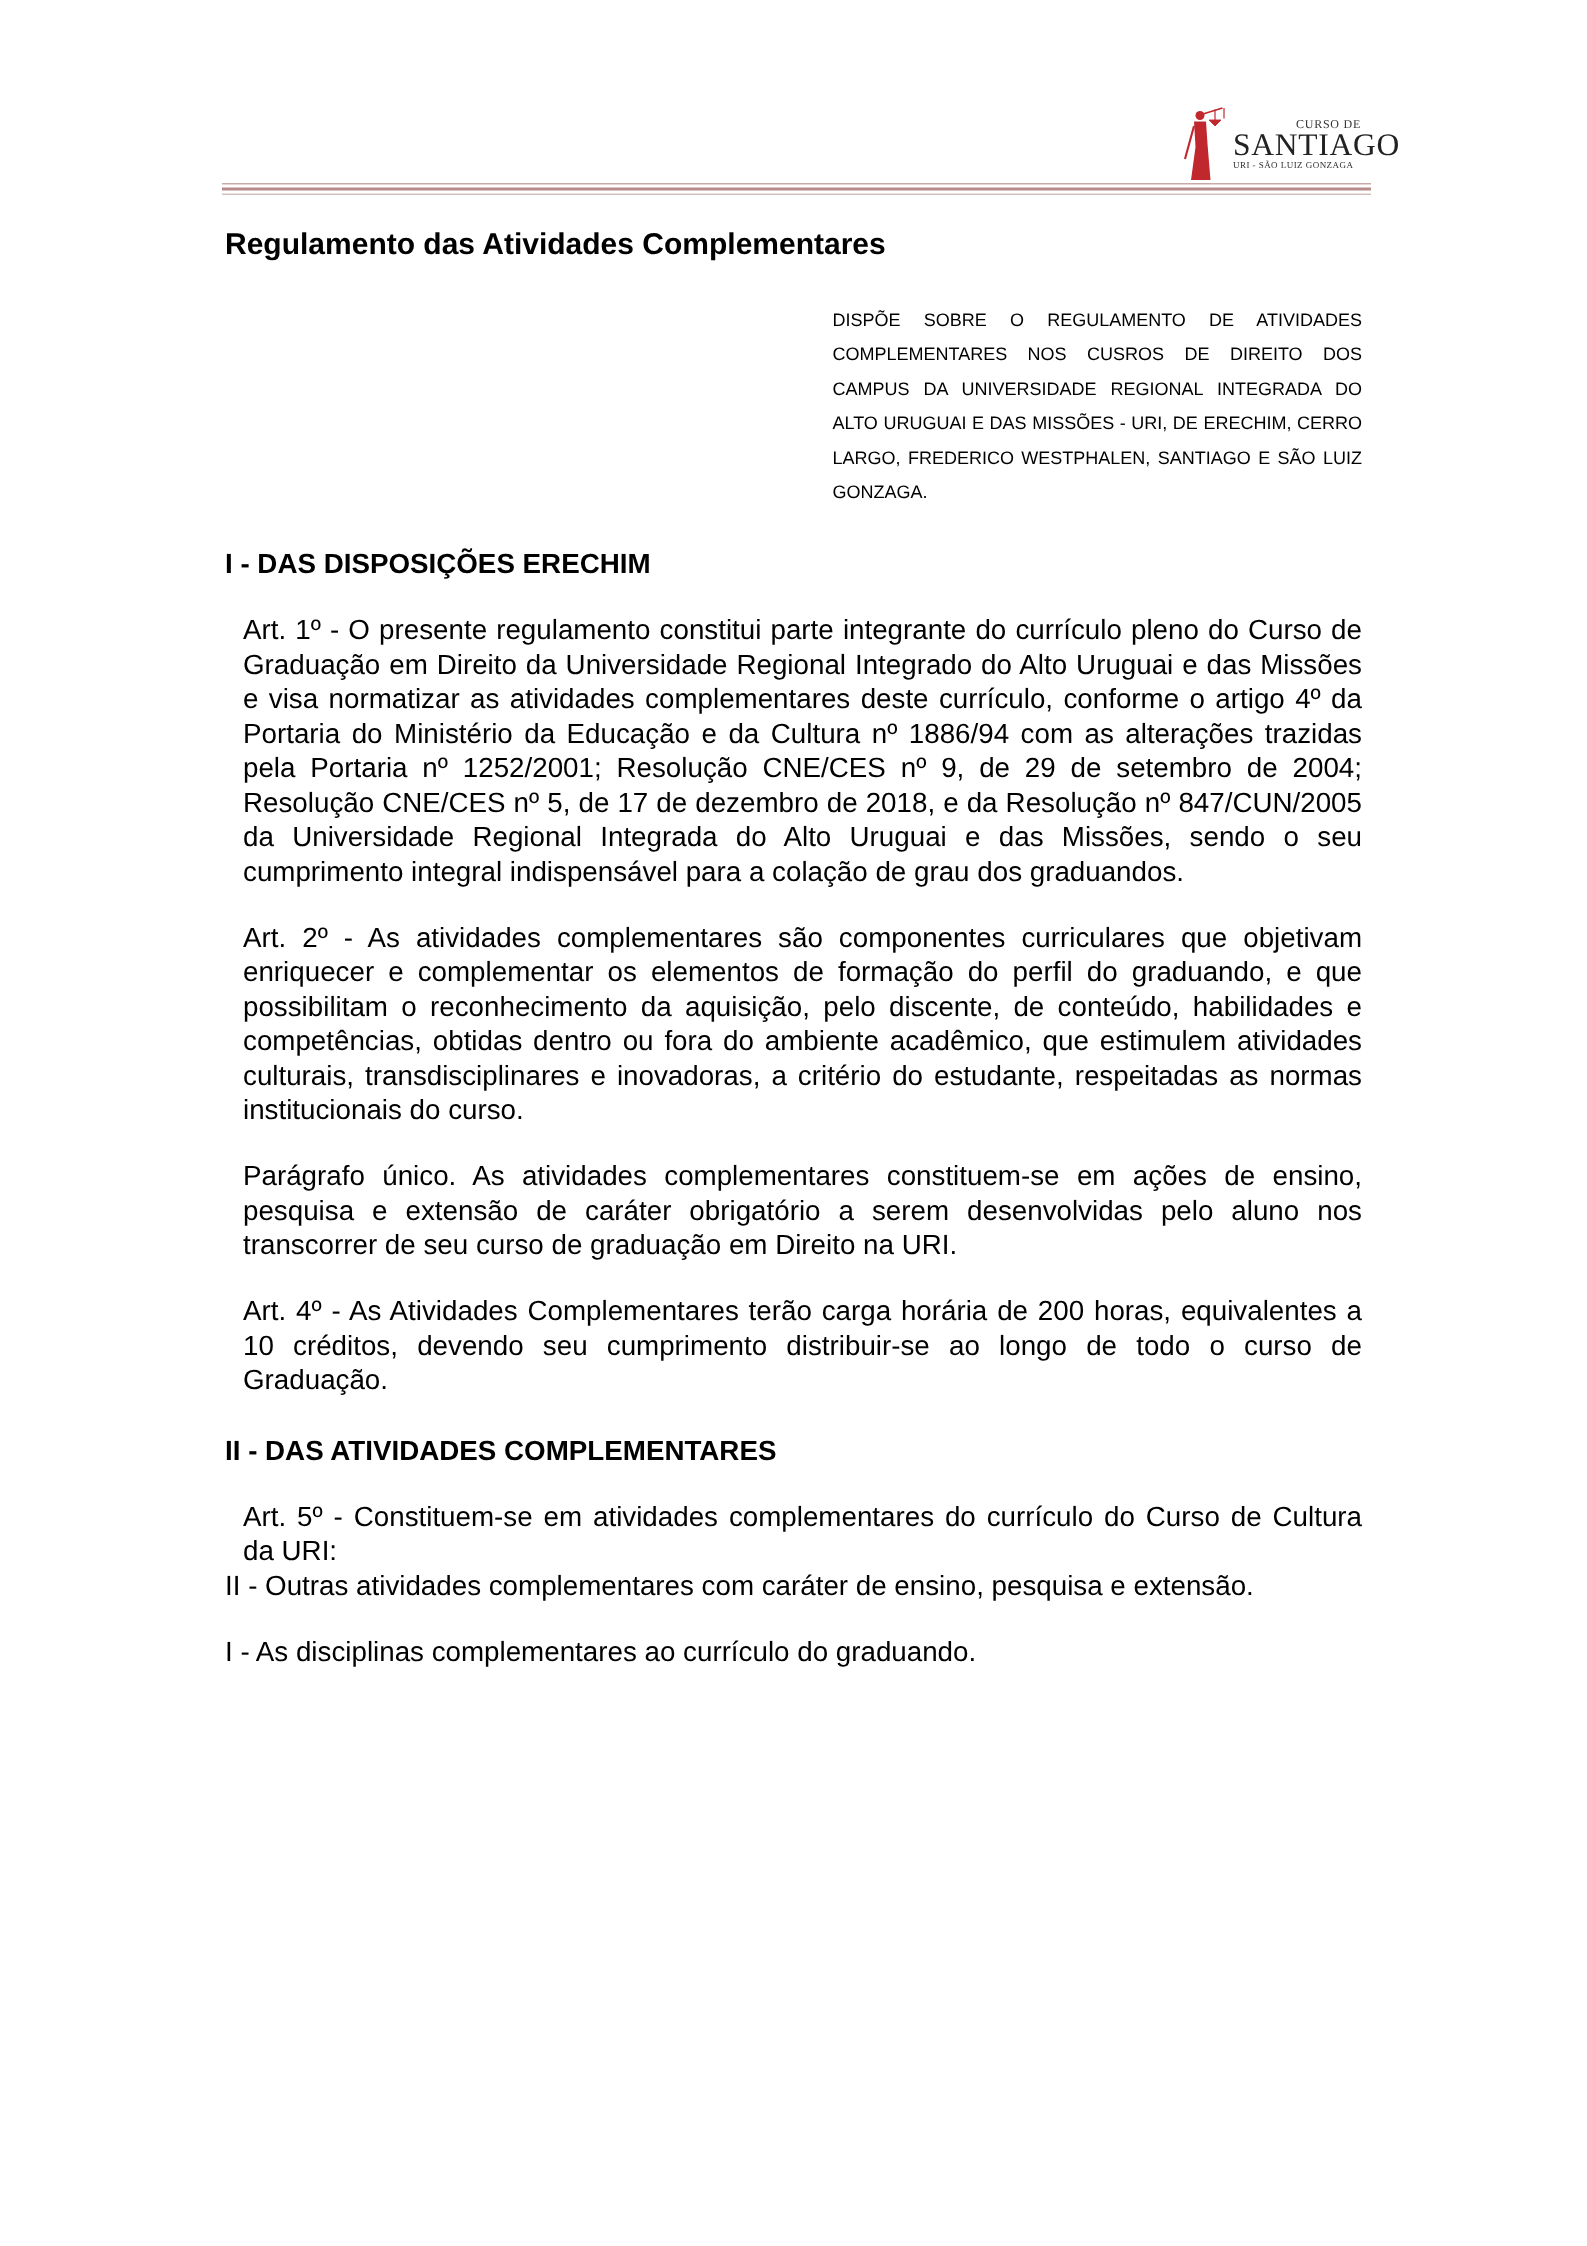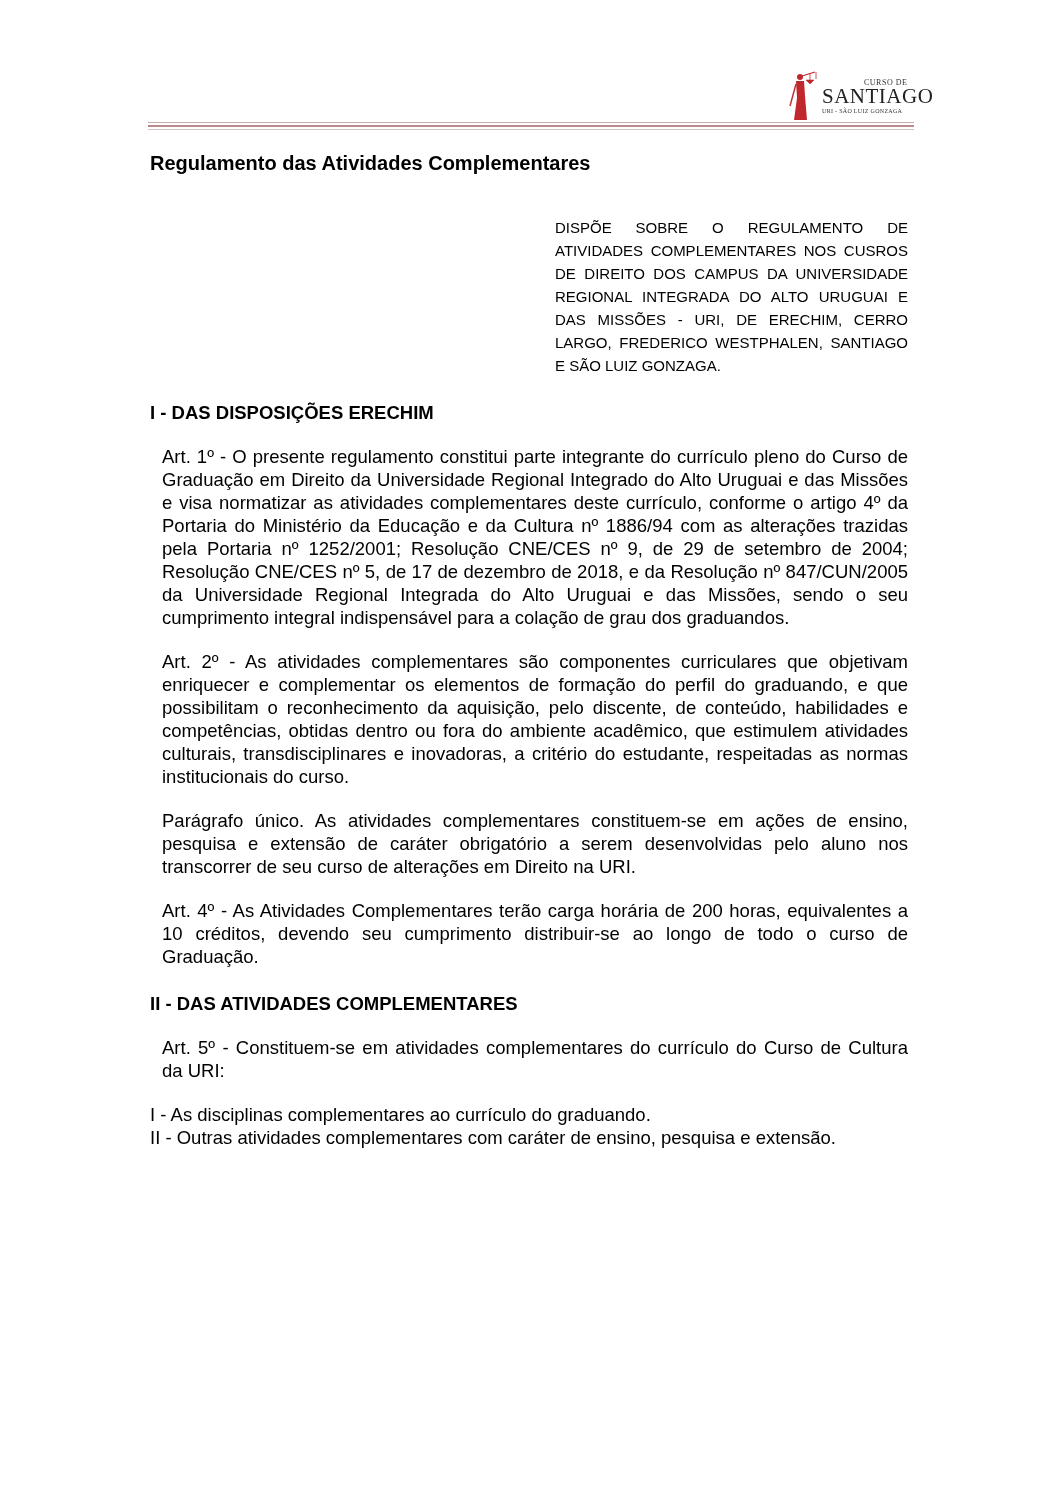--- a/index.html
+++ b/index.html
@@ -9,21 +9,21 @@
     .logo .figure { position: absolute; left: 10px; top: 4px; width: 30px; height: 52px; }
     .logo .curso { position: absolute; left: 50px; top: 12px; font-family: "Liberation Serif", serif; font-size: 8px; letter-spacing: 0.5px; color: #333; padding-left: 36px; }
     .logo .direito { position: absolute; left: 44px; top: 20px; font-family: "Liberation Serif", serif; font-size: 21px; letter-spacing: 0.5px; color: #222; line-height: 1; }
     .logo .sub { position: absolute; left: 44px; top: 42px; font-family: "Liberation Serif", serif; font-size: 6px; letter-spacing: 0.3px; color: #333; }
     .rule { position: absolute; left: 148px; width: 766px; height: 1px; }
     .rule.r1 { top: 122px; background: #c9a9a9; }
     .rule.r2 { top: 125px; background: #b88a8a; height: 1.5px; }
     .rule.r3 { top: 129px; background: #d5c0c0; }
     .page { position: absolute; left: 150px; top: 152px; width: 758px; font-size: 18.5px; line-height: 23px; }
     .doc-title { font-weight: bold; font-size: 20px; margin: 0; height: 24px; }
-    .ementa { margin-left: 405px; margin-top: 40px; width: 353px; text-align: justify; text-align-last: left; font-size: 15px; line-height: 23px; }
+    .ementa { margin-left: 405px; margin-top: 26px; width: 353px; text-align: justify; text-align-last: left; font-size: 12px; line-height: 23px; }
     .section { font-weight: bold; margin: 24px 0 0 0; font-size: 18.5px; }
     p { margin: 21px 0 0 12px; text-align: justify; }
     .item { margin: 0; text-align: left; }
     .first-item { margin-top: 21px; }
   </style>
 </head>
 <body>
 
 <div class="logo">
   <svg class="figure" viewBox="0 0 30 52">
@@ -48,21 +48,21 @@
 
 <div class="page">
   <h1 class="doc-title">Regulamento das Atividades Complementares</h1>
 
   <div class="ementa">DISPÕE SOBRE O REGULAMENTO DE ATIVIDADES COMPLEMENTARES NOS CUSROS DE DIREITO DOS CAMPUS DA UNIVERSIDADE REGIONAL INTEGRADA DO ALTO URUGUAI E DAS MISSÕES - URI, DE ERECHIM, CERRO LARGO, FREDERICO WESTPHALEN, SANTIAGO E SÃO LUIZ GONZAGA.</div>
 
   <div class="section">I - DAS DISPOSIÇÕES ERECHIM</div>
 
   <p>Art. 1º - O presente regulamento constitui parte integrante do currículo pleno do Curso de Graduação em Direito da Universidade Regional Integrado do Alto Uruguai e das Missões e visa normatizar as atividades complementares deste currículo, conforme o artigo 4º da Portaria do Ministério da Educação e da Cultura nº 1886/94 com as alterações trazidas pela Portaria nº 1252/2001; Resolução CNE/CES nº 9, de 29 de setembro de 2004; Resolução CNE/CES nº 5, de 17 de dezembro de 2018, e da Resolução nº 847/CUN/2005 da Universidade Regional Integrada do Alto Uruguai e das Missões, sendo o seu cumprimento integral indispensável para a colação de grau dos graduandos.</p>
   <p>Art. 2º - As atividades complementares são componentes curriculares que objetivam enriquecer e complementar os elementos de formação do perfil do graduando, e que possibilitam o reconhecimento da aquisição, pelo discente, de conteúdo, habilidades e competências, obtidas dentro ou fora do ambiente acadêmico, que estimulem atividades culturais, transdisciplinares e inovadoras, a critério do estudante, respeitadas as normas institucionais do curso.</p>
-  <p>Parágrafo único. As atividades complementares constituem-se em ações de ensino, pesquisa e extensão de caráter obrigatório a serem desenvolvidas pelo aluno nos transcorrer de seu curso de alterações em Direito na URI.</p>
+  <p>Parágrafo único. As atividades complementares constituem-se em ações de ensino, pesquisa e extensão de caráter obrigatório a serem desenvolvidas pelo aluno nos transcorrer de seu curso de graduação em Direito na URI.</p>
   <p>Art. 4º - As Atividades Complementares terão carga horária de 200 horas, equivalentes a 10 créditos, devendo seu cumprimento distribuir-se ao longo de todo o curso de Graduação.</p>
 
   <div class="section">II - DAS ATIVIDADES COMPLEMENTARES</div>
 
   <p>Art. 5º - Constituem-se em atividades complementares do currículo do Curso de Cultura da URI:</p>
+  <p class="item">II - Outras atividades complementares com caráter de ensino, pesquisa e extensão.</p>
   <p class="item first-item">I - As disciplinas complementares ao currículo do graduando.</p>
-  <p class="item">II - Outras atividades complementares com caráter de ensino, pesquisa e extensão.</p>
 </div>
 
 </body></html>

